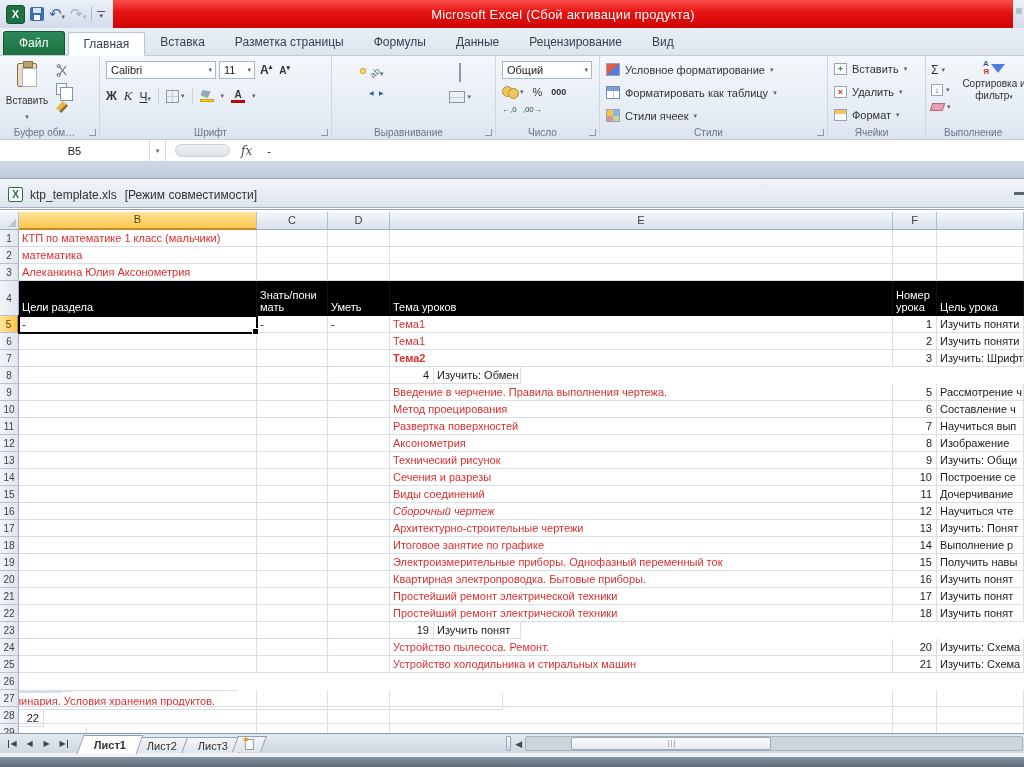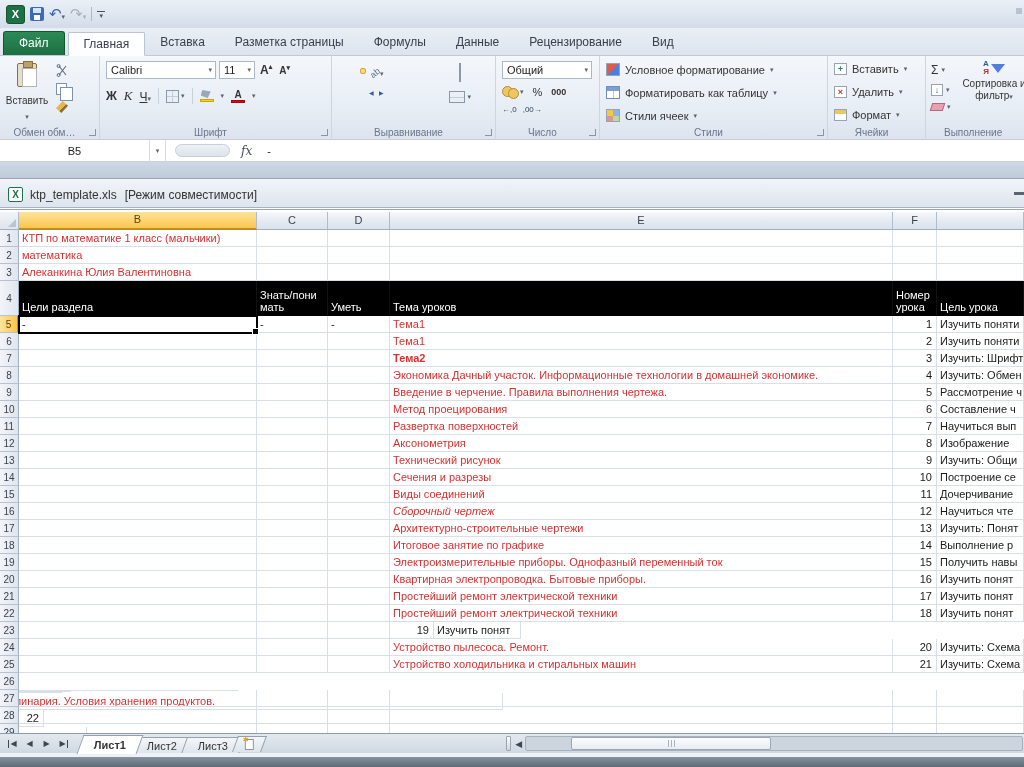--- a/index.html
+++ b/index.html
@@ -209,20 +209,23 @@
 
 <div class="abs titlebar">
   <div class="abs qat">
     <span class="excel-logo">X</span>
     <span class="i-save"></span>
     <span><span class="i-undo">↶</span><span class="dd">▾</span></span>
     <span><span class="i-redo">↷</span><span class="dd" style="color:#a7b0bc">▾</span></span>
     <span class="qsep"></span>
     <span class="qat-dd"><b></b>▾</span>
   </div>
+  <div class="abs red-banner">
+    <span>Microsoft Excel (Сбой активации продукта)</span>
+  </div>
   <span class="abs tb-mark"></span>
 </div>
 
 <div class="abs tabrow">
     <span class="rtab file">Файл</span>
     <span class="rtab active">Главная</span>
     <span class="rtab">Вставка</span>
     <span class="rtab">Разметка страницы</span>
     <span class="rtab">Формулы</span>
     <span class="rtab">Данные</span>
@@ -243,21 +246,21 @@
           <path d="M3 11 L10 2 M3 2 L10 11" stroke="#5a6c80" stroke-width="1.1" fill="none"></path>
           <circle cx="2.6" cy="11" r="1.5" fill="none" stroke="#5a6c80"></circle>
           <circle cx="2.6" cy="2" r="1.5" fill="none" stroke="#5a6c80"></circle>
         </svg>
       <span style="display:flex;align-items:center;gap:2px">
           <span class="i-copy"></span>
           <span class="dd">▾</span>
         </span>
       <span class="i-brush"></span>
     </div>
-    <div class="glabel">Обмен обм…</div>
+    <div class="glabel">Буфер обм…</div>
     <span class="launcher"></span>
   </div>
 
   <div class="rgroup" style="width:232px">
     <div class="fontrow1">
       <span class="select sel-font">
           <span>Calibri</span>
           <span class="dd">▾</span>
         </span>
       <span class="select sel-size">
@@ -452,21 +455,21 @@
         <div class="rn" style="height: 17px; line-height: 17px;">2</div>
         <div class="cell red" style="width: 238px;">математика</div>
         <div class="cell" style="width: 71px;"></div>
         <div class="cell" style="width: 62px;"></div>
         <div class="cell" style="width: 503px;"></div>
         <div class="cell numcol" style="width: 44px;"></div>
         <div class="cell" style="width: 87px;"></div>
       </div>
       <div class="grow" style="height: 17px;">
         <div class="rn" style="height: 17px; line-height: 17px;">3</div>
-        <div class="cell red" style="width: 238px;">Алеканкина Юлия Валентиновна</div>
+        <div class="cell red" style="width: 238px;">Алеканкина Юлия Аксонометрия</div>
         <div class="cell" style="width: 71px;"></div>
         <div class="cell" style="width: 62px;"></div>
         <div class="cell" style="width: 503px;"></div>
         <div class="cell numcol" style="width: 44px;"></div>
         <div class="cell" style="width: 87px;"></div>
       </div>
       <div class="grow" style="height: 35px;">
         <div class="rn" style="height: 35px; line-height: 35px;">4</div>
         <div class="cell hdr" style="width: 238px;">
           <span>Цели раздела</span>
@@ -512,21 +515,20 @@
         <div class="cell" style="width: 62px;"></div>
         <div class="cell red" style="width: 503px; font-weight: bold;">Тема2</div>
         <div class="cell numcol" style="width: 44px;">3</div>
         <div class="cell" style="width: 87px;">Изучить: Шрифт</div>
       </div>
       <div class="grow" style="height: 17px;">
         <div class="rn" style="height: 17px; line-height: 17px;">8</div>
         <div class="cell" style="width: 238px;"></div>
         <div class="cell" style="width: 71px;"></div>
         <div class="cell" style="width: 62px;"></div>
-        <div class="cell red" style="width: 503px;">Экономика Дачный участок. Информационные технологии в домашней экономике.</div>
         <div class="cell numcol" style="width: 44px;">4</div>
         <div class="cell" style="width: 87px;">Изучить: Обмен</div>
       </div>
       <div class="grow" style="height: 17px;">
         <div class="rn" style="height: 17px; line-height: 17px;">9</div>
         <div class="cell" style="width: 238px;"></div>
         <div class="cell" style="width: 71px;"></div>
         <div class="cell" style="width: 62px;"></div>
         <div class="cell red" style="width: 503px;">Введение в черчение. Правила выполнения чертежа.</div>
         <div class="cell numcol" style="width: 44px;">5</div>

